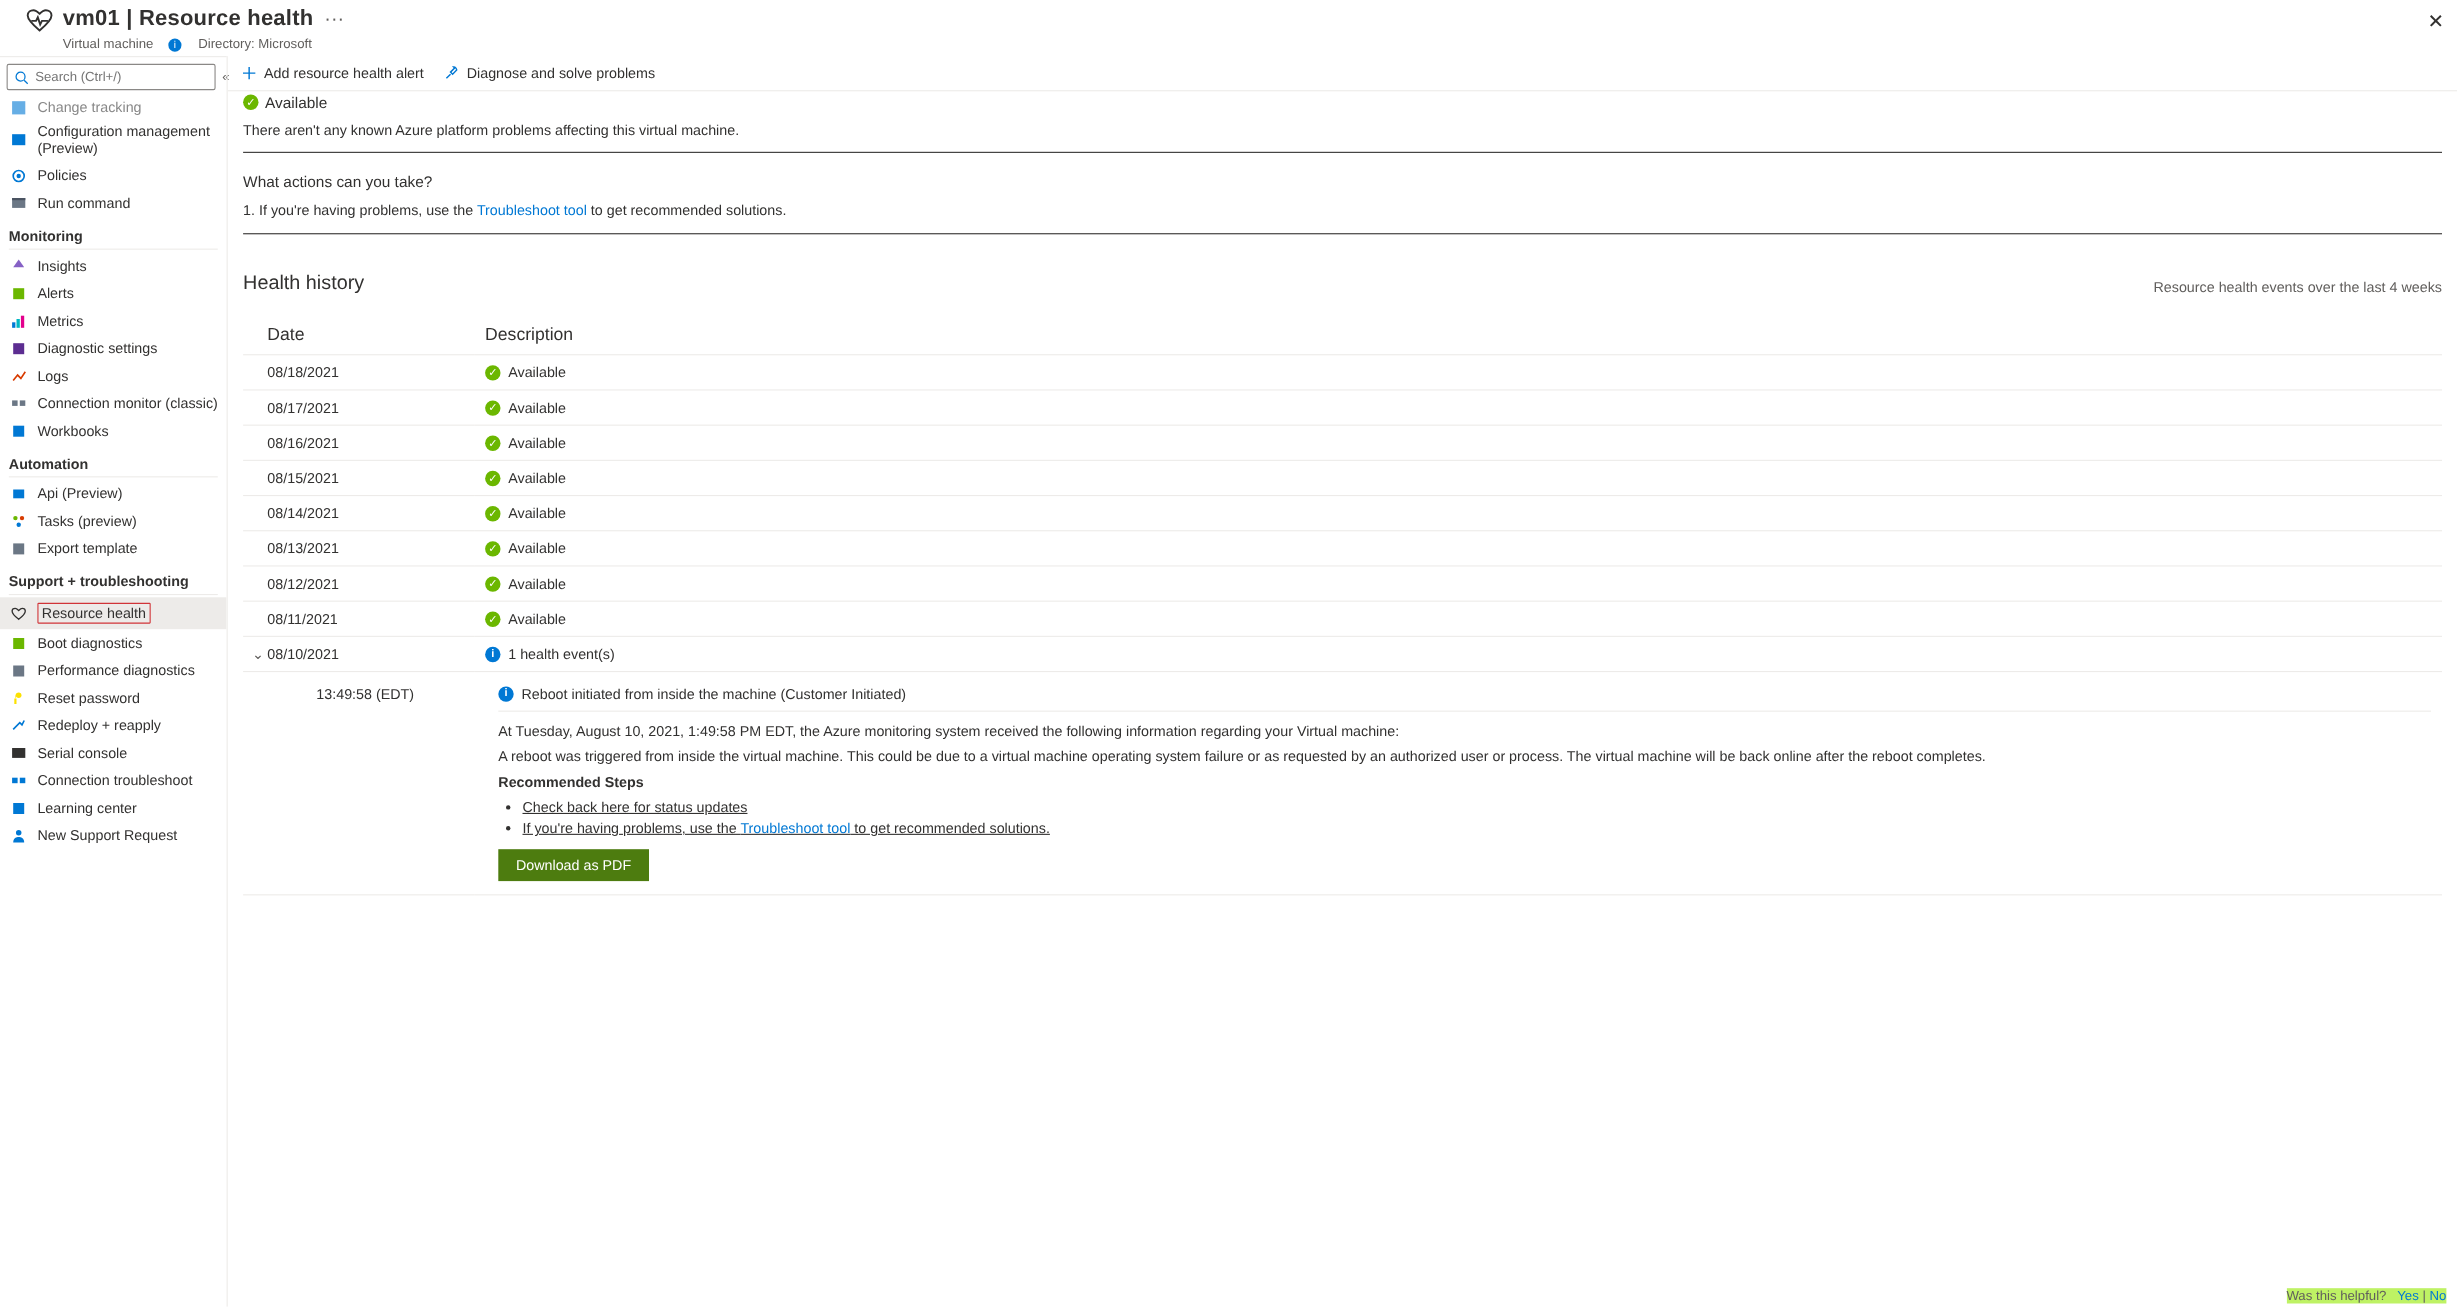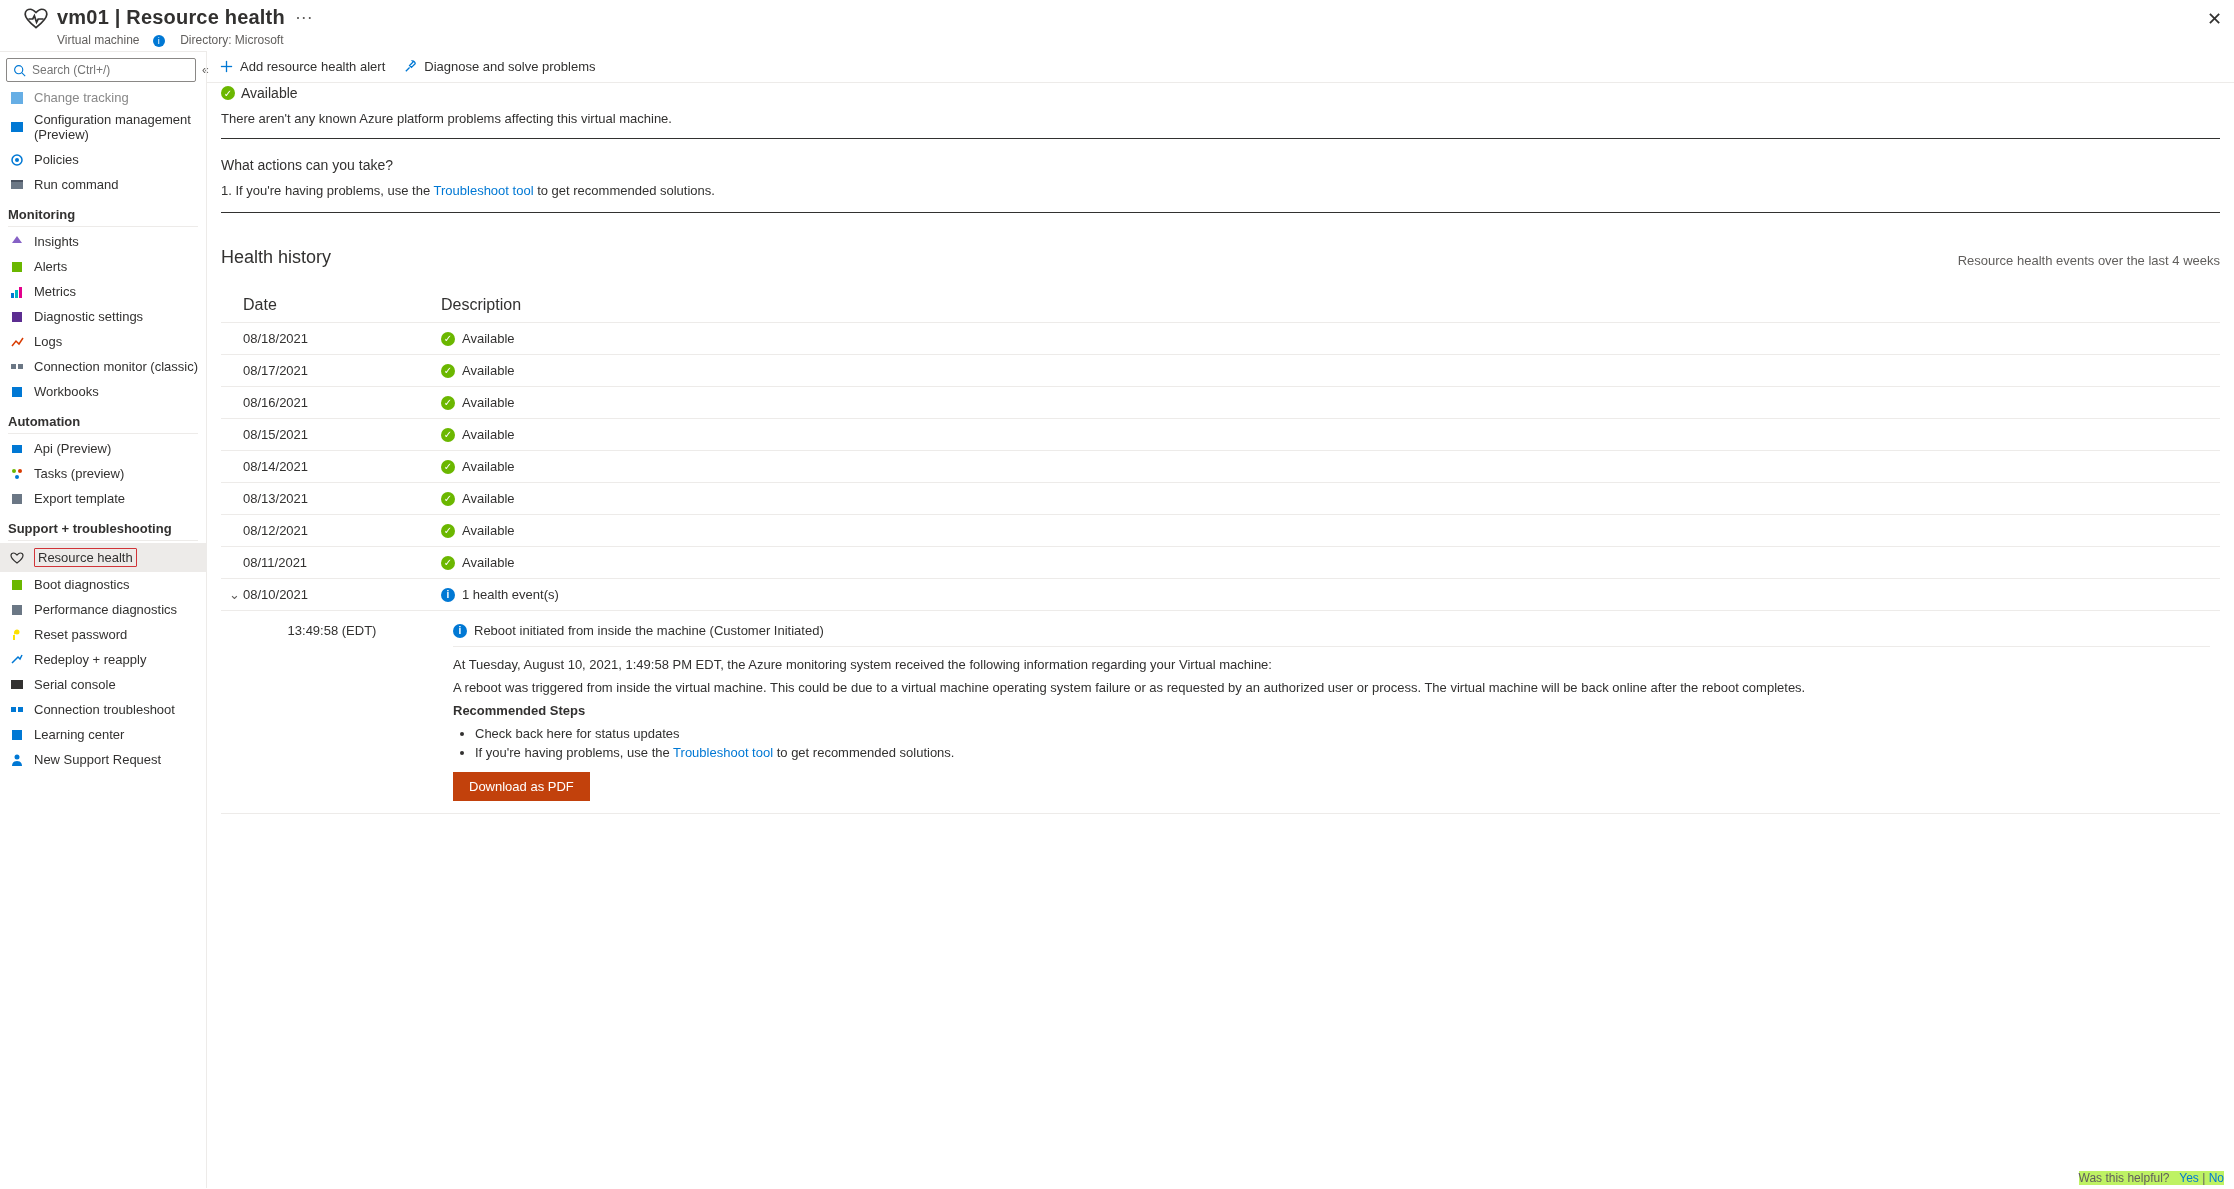--- a/index.html
+++ b/index.html
@@ -72,22 +72,22 @@
 .info-badge { width:14px; height:14px; border-radius:50%; background:#0078d4; color:#fff; font-size:10px; display:flex; align-items:center; justify-content:center; font-weight:bold; }
 .expander { display:inline-block; width:14px; margin-left:-14px; margin-right:0; color:#605e5c; }
 
 .event-detail td { padding:12px 10px 12px 10px; }
 .event-detail .detail-inner { padding-left:12px; }
 .event-title { display:flex; align-items:center; gap:7px; font-size:13px; margin-bottom:4px; }
 .event-sep { border:none; border-top:1px solid #edebe9; margin:8px 0 10px 0; }
 .event-body p { margin:8px 0; font-size:13px; }
 .event-body strong { font-weight:700; }
 .event-body ul { margin:6px 0 12px 22px; padding:0; }
-.event-body li { font-size:13px; margin:4px 0; }
-.dl-btn { background:#c2410c; color:#fff; border:none; padding:7px 16px; font-size:13px; cursor:pointer; }
+.event-body li { font-size:13px; margin:4px 0;text-decoration:underline; }
+.dl-btn { background:#4d7c0f; color:#fff; border:none; padding:7px 16px; font-size:13px; cursor:pointer; }
 
 .feedback { position:fixed; right:10px; bottom:4px; font-size:12px; color:#605e5c; background:#bef264; }
 .feedback a { color:#0078d4; text-decoration:none; cursor:pointer; }
 </style>
 </head>
 <body>
 
 <div class="header">
   <svg class="heart-icon" viewBox="0 0 24 24" fill="none" stroke="#323130" stroke-width="1.6">
     <path d="M12 20 C 6 15 2 11 2 7.5 C 2 4.5 4.5 3 6.8 3 C 9 3 10.5 4.5 12 6 C 13.5 4.5 15 3 17.2 3 C 19.5 3 22 4.5 22 7.5 C 22 11 18 15 12 20 Z"></path>

